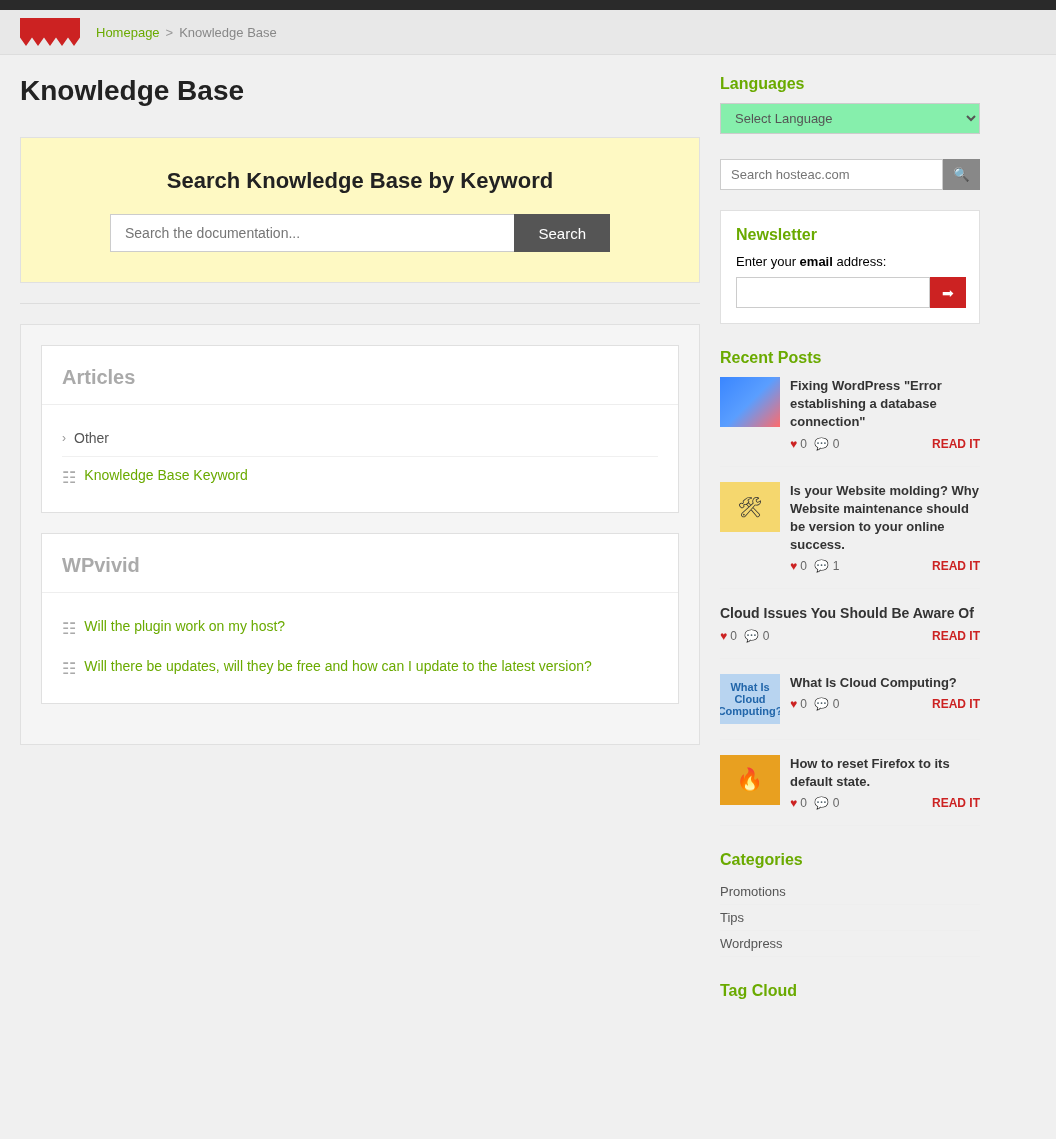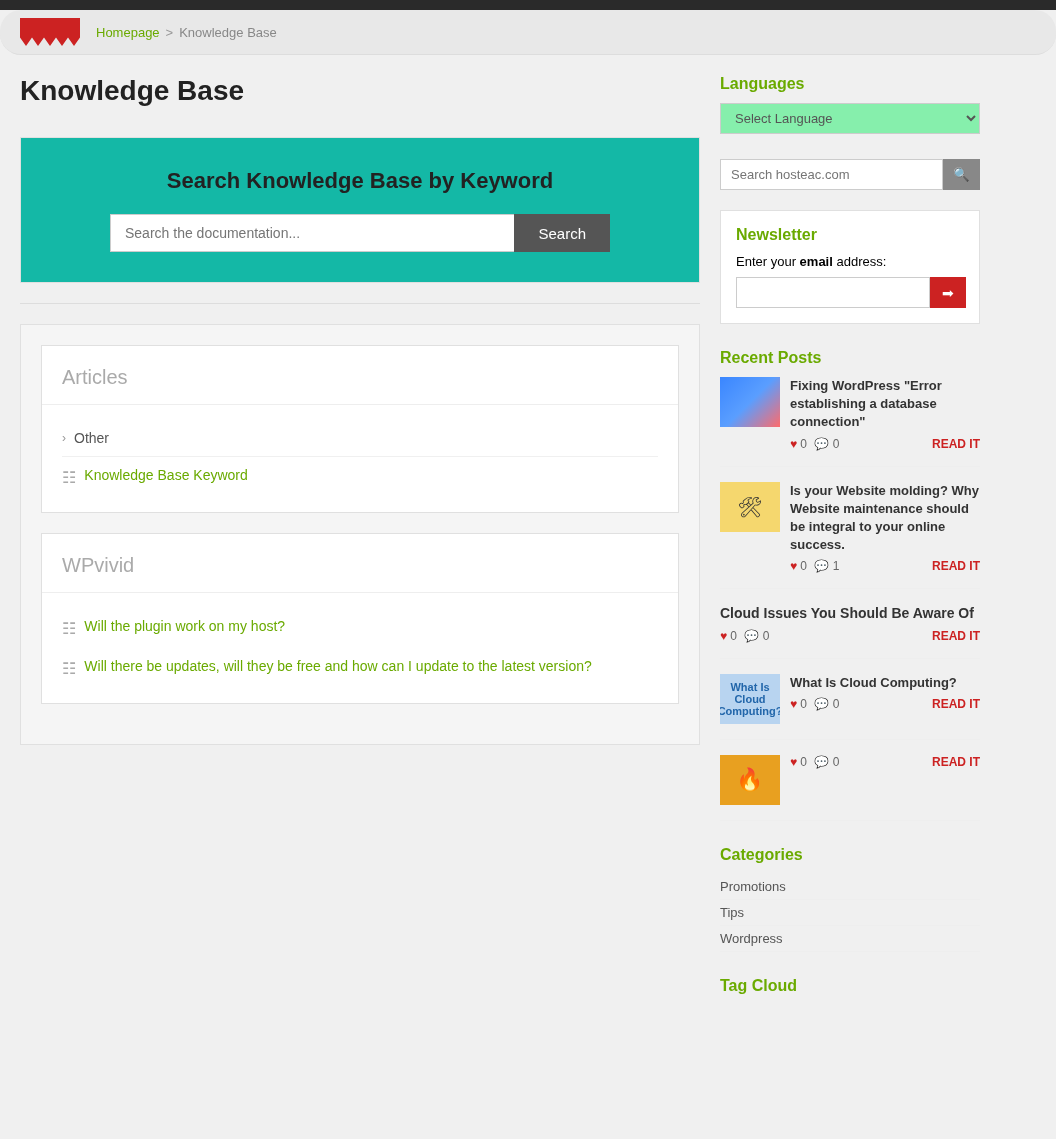--- a/index.html
+++ b/index.html
@@ -11,21 +11,20 @@
       height: 10px;
     }
     .breadcrumb-bar {
       background: #e8e8e8;
       padding: 8px 20px;
       display: flex;
       align-items: center;
       gap: 6px;
       font-size: 13px;
       border-bottom: 1px solid #ddd;
-      border-radius: 21px;
     }
     .breadcrumb-bar .logo-placeholder {
       width: 60px;
       height: 28px;
       background: #cc2222;
       clip-path: polygon(0 0, 100% 0, 100% 70%, 90% 100%, 80% 70%, 70% 100%, 60% 70%, 50% 100%, 40% 70%, 30% 100%, 20% 70%, 10% 100%, 0 70%);
       margin-right: 10px;
     }
     .breadcrumb-bar a { color: #6aaa00; text-decoration: none; }
     .breadcrumb-bar .separator { color: #999; }
@@ -49,21 +48,21 @@
     }
 
     .page-title {
       font-size: 28px;
       font-weight: bold;
       color: #222;
       margin-bottom: 30px;
     }
 
     .search-section {
-      background: #14b8a6;
+      background: #fef9c3;
       border: 1px solid #e0e0e0;
       padding: 30px;
       margin-bottom: 20px;
       text-align: center;
     }
 
     .search-heading {
       font-size: 22px;
       font-weight: bold;
       color: #222;
@@ -116,21 +115,21 @@
     }
 
     .card-header {
       padding: 20px 20px 15px;
       border-bottom: 1px solid #eee;
     }
 
     .card-title {
       font-size: 20px;
       color: #aaa;
-      font-weight: normal;
+      font-weight: bold;
     }
 
     .card-body {
       padding: 15px 20px;
     }
 
     .category-item {
       display: flex;
       align-items: center;
       gap: 8px;
@@ -485,21 +484,21 @@
             <a href="#" class="read-it-link">READ IT</a>
           </div>
         </div>
       </div>
 
       <div class="recent-post">
         <div class="post-thumbnail">
           <div class="thumb-maintenance">🛠</div>
         </div>
         <div class="post-info">
-          <a href="#" class="post-title-link">Is your Website molding? Why Website maintenance should be integral to your online success.</a>
+          <a href="#" class="post-title-link">Is your Website molding? Why Website maintenance should be version to your online success.</a>
           <div class="post-meta">
             <span class="meta-item">
               <span class="heart-icon">♥</span>
               <span>0</span>
             </span>
             <span class="meta-item">
               <span class="comment-icon">💬</span>
               <span>1</span>
             </span>
             <a href="#" class="read-it-link">READ IT</a>
@@ -542,20 +541,21 @@
         </div>
       </div>
 
       <div class="recent-post">
         <div class="post-thumbnail">
           <div class="thumb-firefox" style="background:#e8a020;">
             <span style="color:#fff;font-size:22px;">🔥</span>
           </div>
         </div>
         <div class="post-info">
+          <a href="#" class="post-title-link">How to reset Firefox to its default state.</a>
           <div class="post-meta">
             <span class="meta-item">
               <span class="heart-icon">♥</span>
               <span>0</span>
             </span>
             <span class="meta-item">
               <span class="comment-icon">💬</span>
               <span>0</span>
             </span>
             <a href="#" class="read-it-link">READ IT</a>

